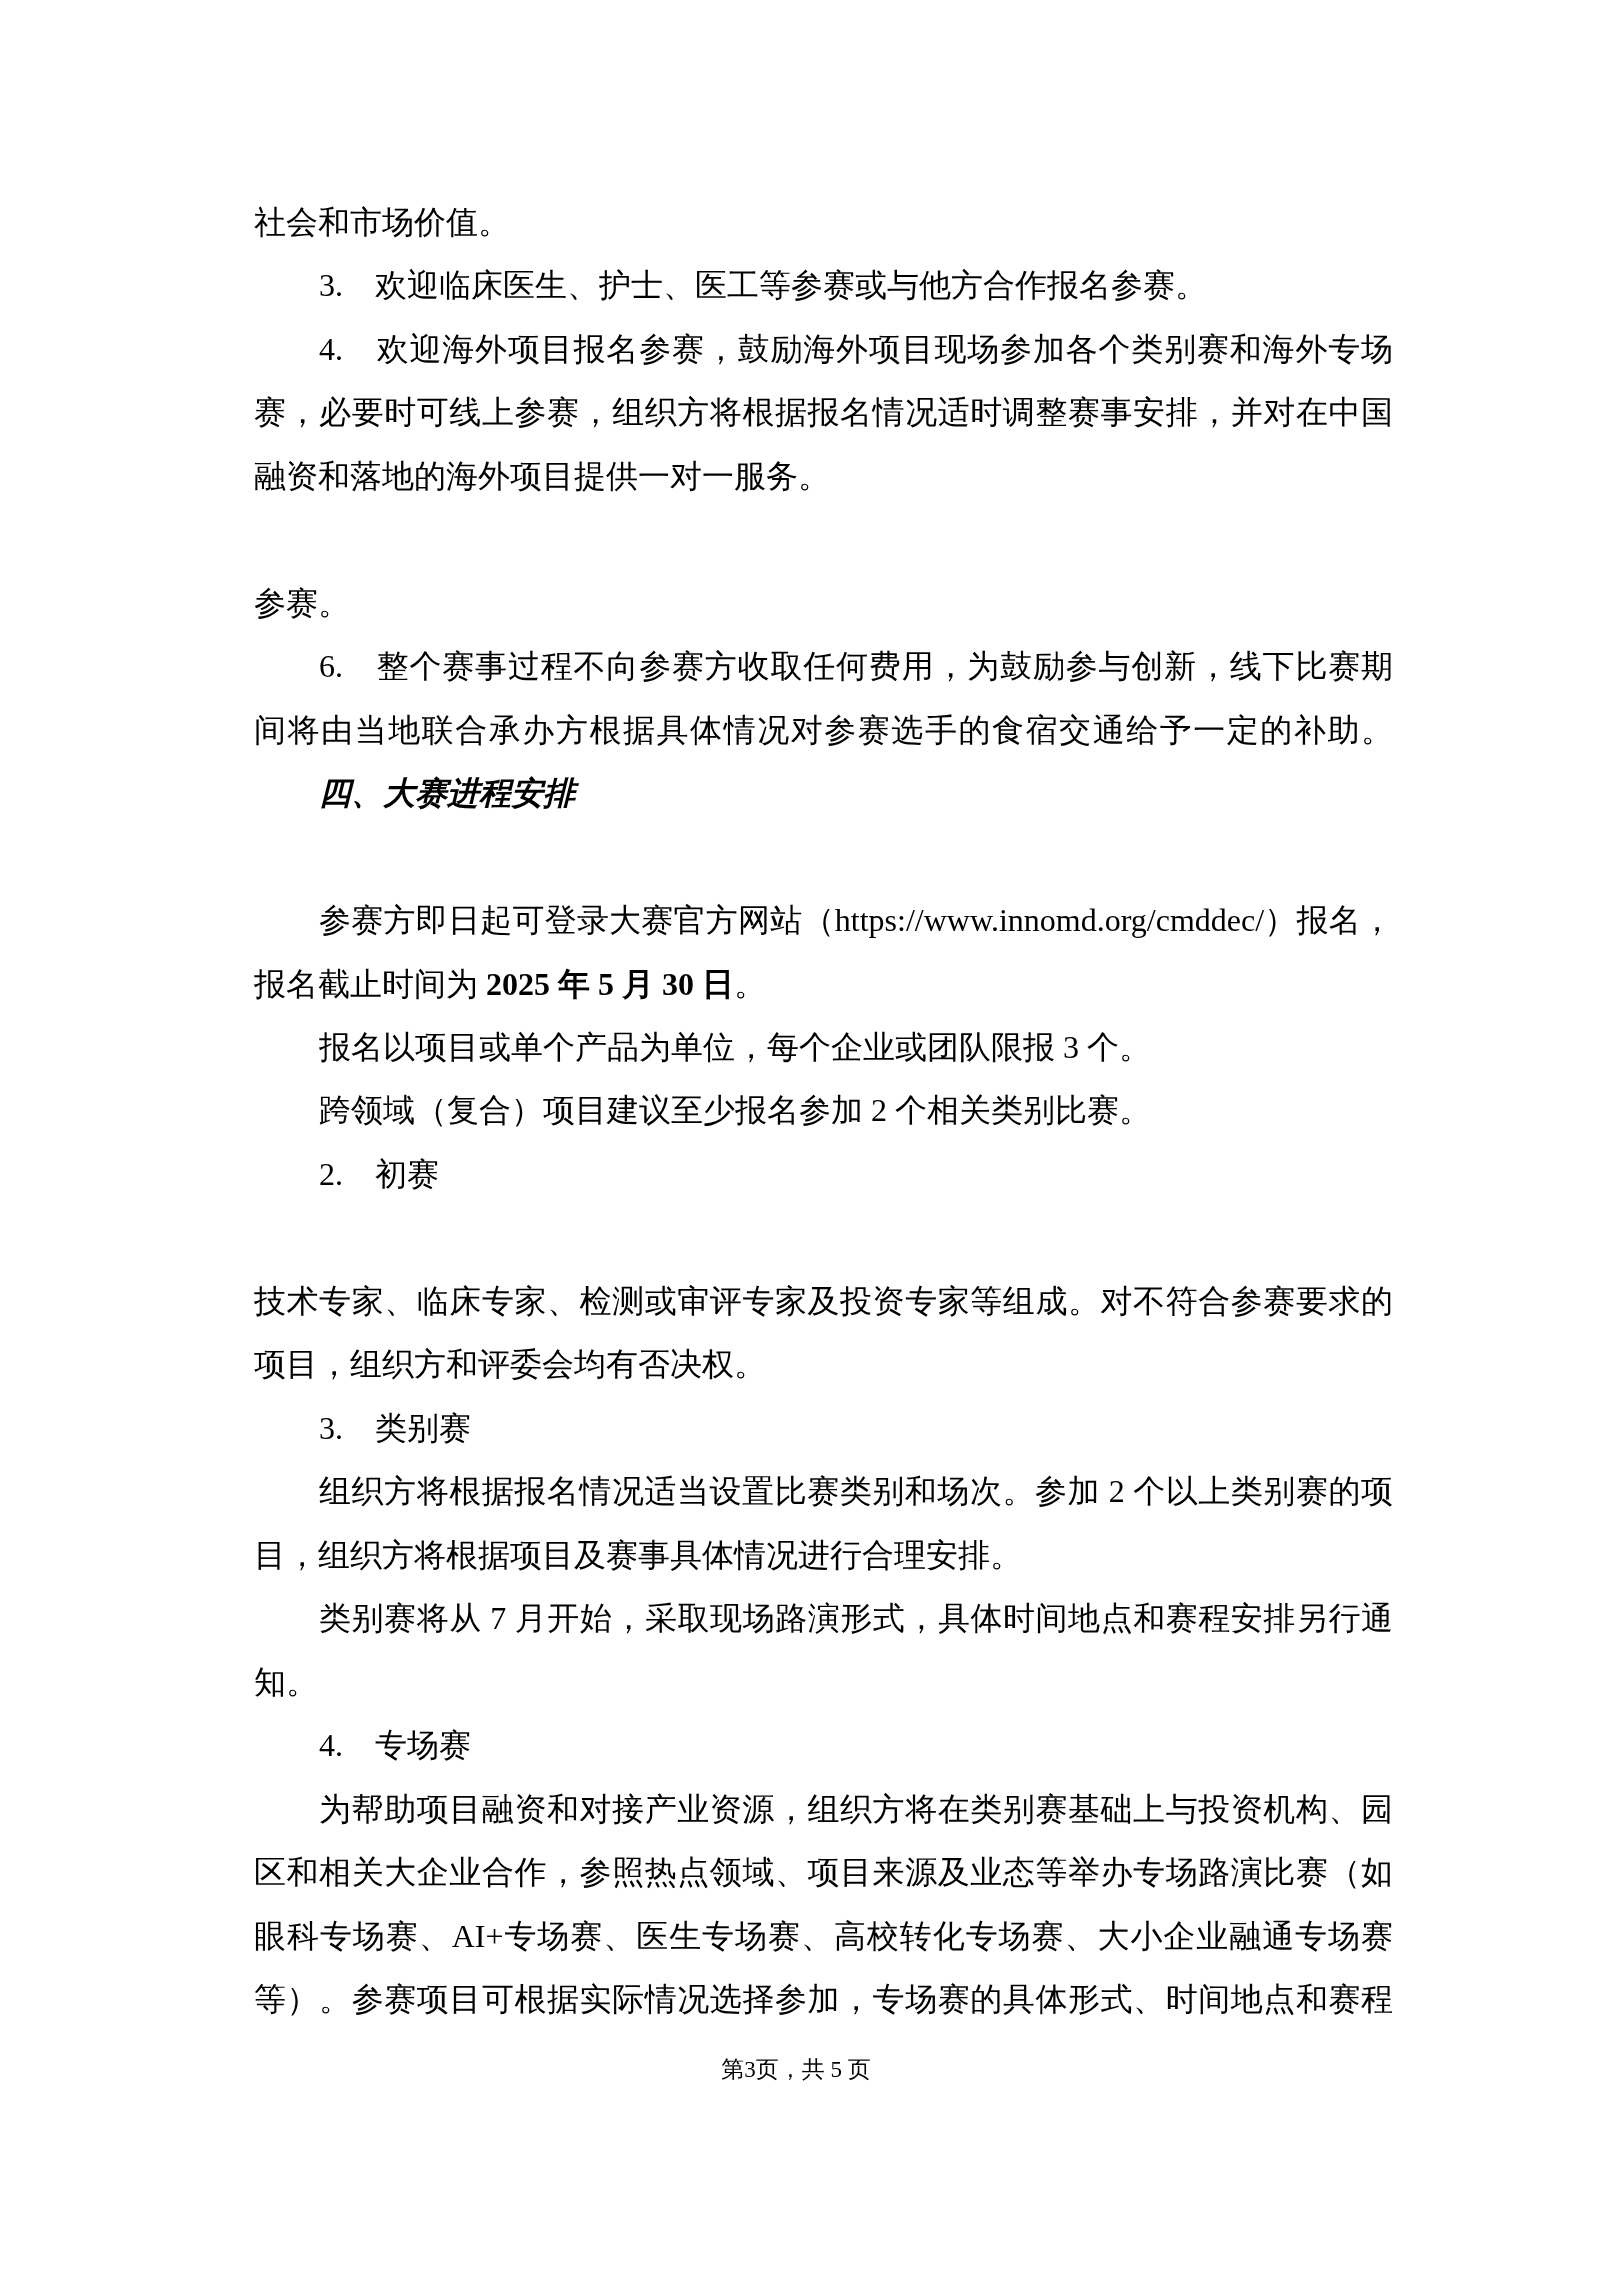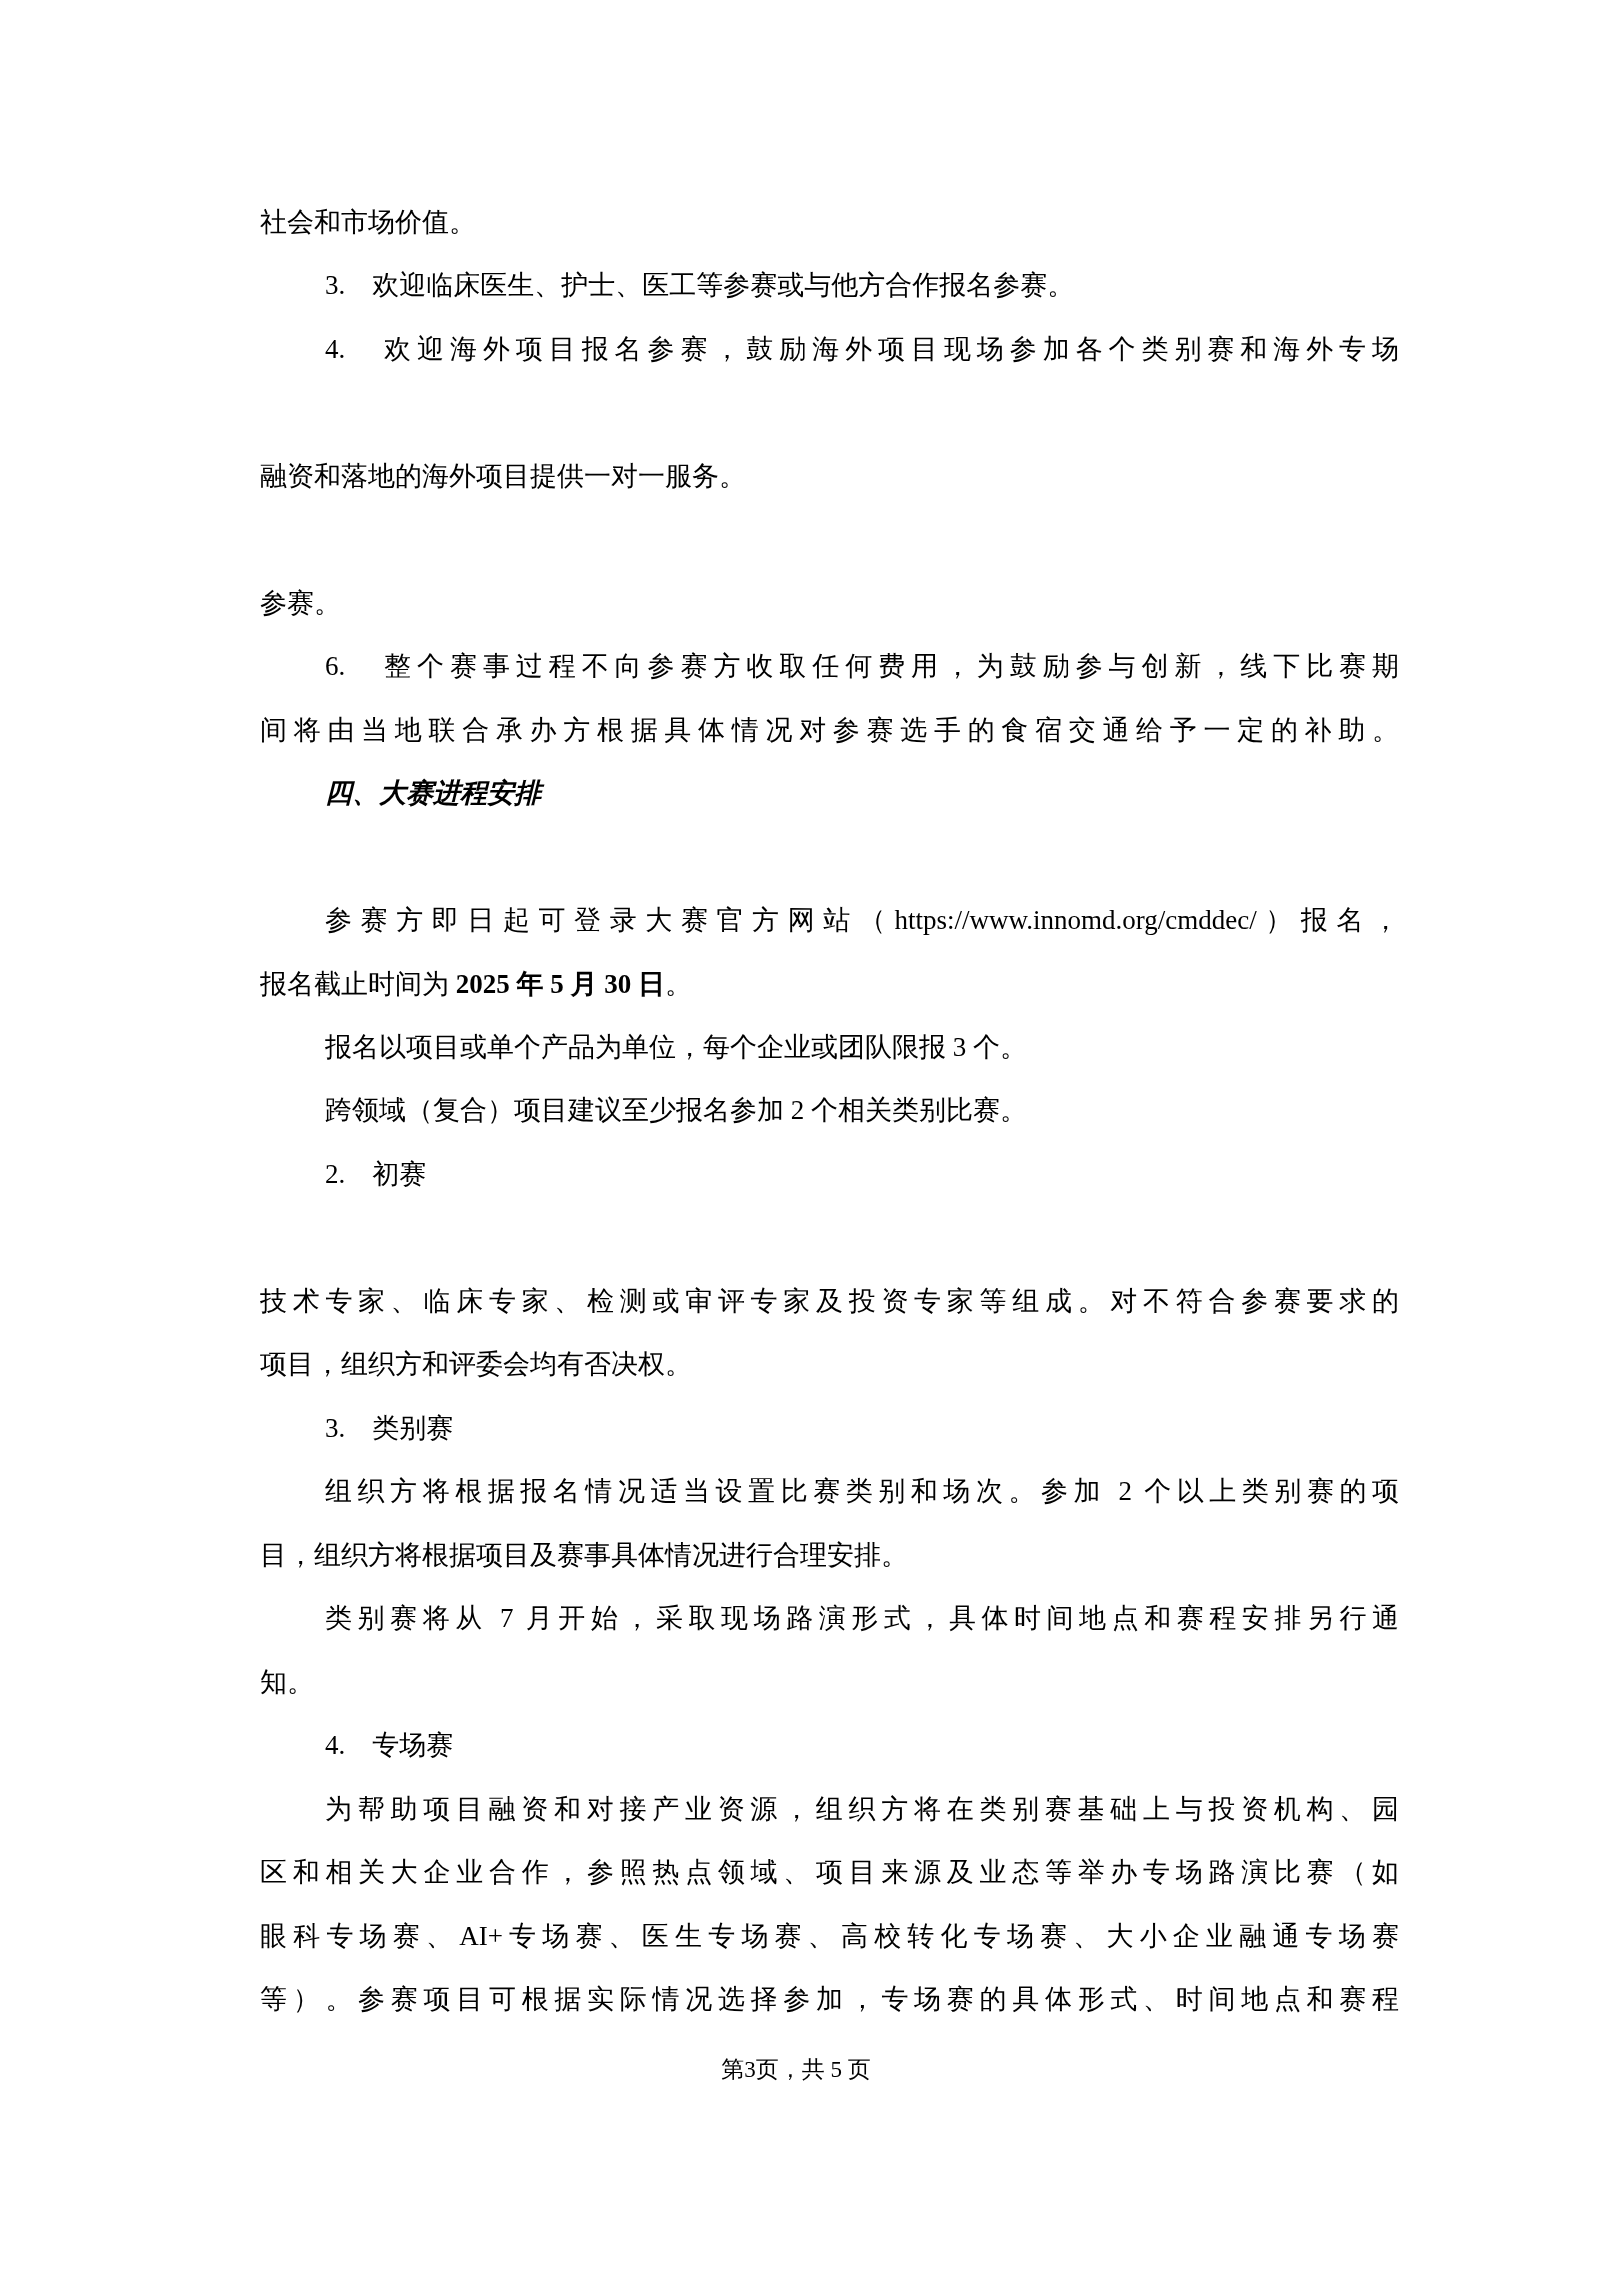--- a/index.html
+++ b/index.html
@@ -7,23 +7,23 @@
     position: relative;
     width: 1623px;
     height: 2295px;
     background: #ffffff;
     overflow: hidden;
     font-family: "Liberation Serif", "DejaVu Serif", serif;
     color: #000000;
   }
   .line {
     position: absolute;
-    left: 260px;
+    left: 254px;
     width: 1139px;
-    font-size: 27px;
+    font-size: 32px;
     line-height: 38px;
     white-space: normal;
     color: #000000;
   }
   .ind { text-indent: 65px; }
   .just { text-align: justify; text-align-last: justify; }
   .heading {
     font-weight: bold;
     font-family: "Liberation Sans", "DejaVu Sans", sans-serif;
     font-style: italic;
@@ -42,20 +42,21 @@
   }
 </style>
 </head>
 <body>
 
 <div id="page">
 
   <div class="line" style="top:203px">社会和市场价值。</div>
   <div class="line ind" style="top:266px">3.　欢迎临床医生、护士、医工等参赛或与他方合作报名参赛。</div>
   <div class="line ind just" style="top:330px">4.　欢迎海外项目报名参赛，鼓励海外项目现场参加各个类别赛和海外专场</div>
+  <div class="line just" style="top:393px">赛，必要时可线上参赛，组织方将根据报名情况适时调整赛事安排，并对在中国</div>
   <div class="line" style="top:457px">融资和落地的海外项目提供一对一服务。</div>
   <div class="line" style="top:584px">参赛。</div>
   <div class="line ind just" style="top:647px">6.　整个赛事过程不向参赛方收取任何费用，为鼓励参与创新，线下比赛期</div>
   <div class="line just" style="top:711px">间将由当地联合承办方根据具体情况对参赛选手的食宿交通给予一定的补助。</div>
   <div class="line ind heading" style="top:774px">四、大赛进程安排</div>
   <div class="line ind just" style="top:901px"><span>参赛方即日起可登录大赛官方网站（</span><span>https://www.innomd.org/cmddec/</span><span>）报名，</span></div>
   <div class="line" style="top:965px"><span>报名截止时间为 </span><span class="b">2025 年 5 月 30 日</span><span>。</span></div>
   <div class="line ind" style="top:1028px">报名以项目或单个产品为单位，每个企业或团队限报 3 个。</div>
   <div class="line ind" style="top:1091px">跨领域（复合）项目建议至少报名参加 2 个相关类别比赛。</div>
   <div class="line ind" style="top:1155px">2.　初赛</div>

